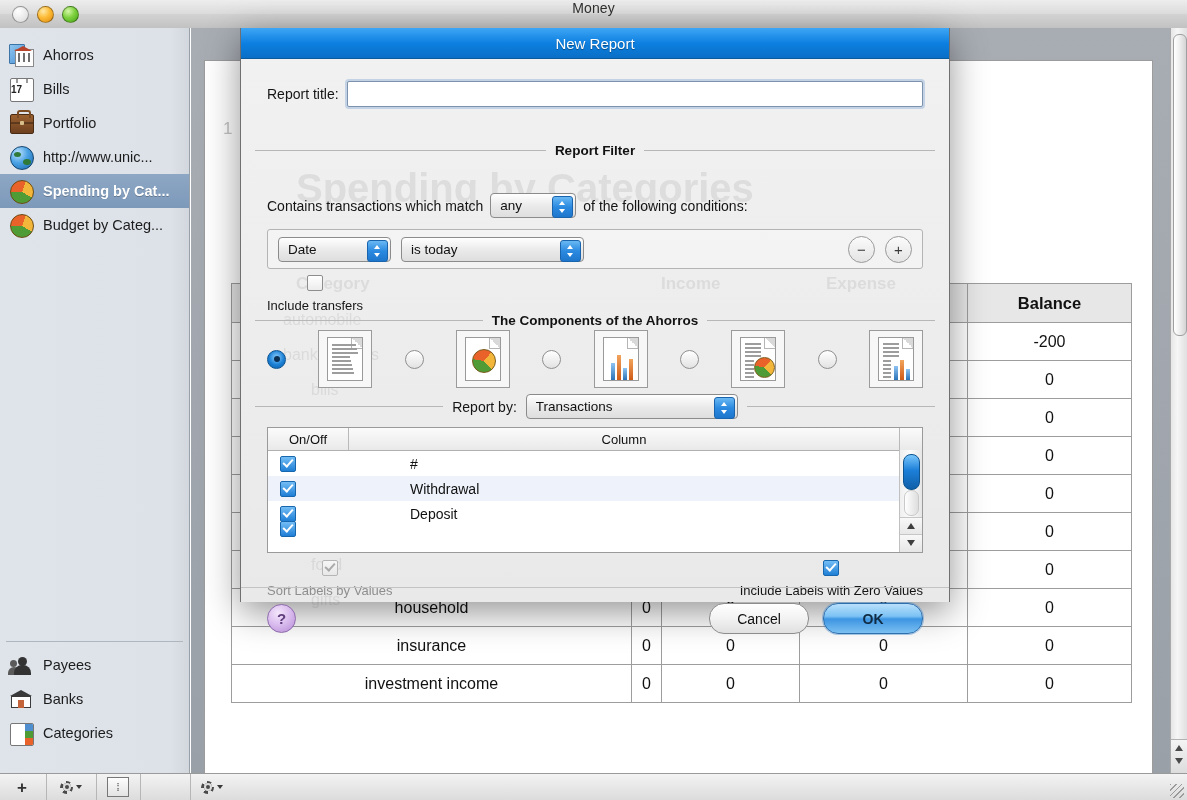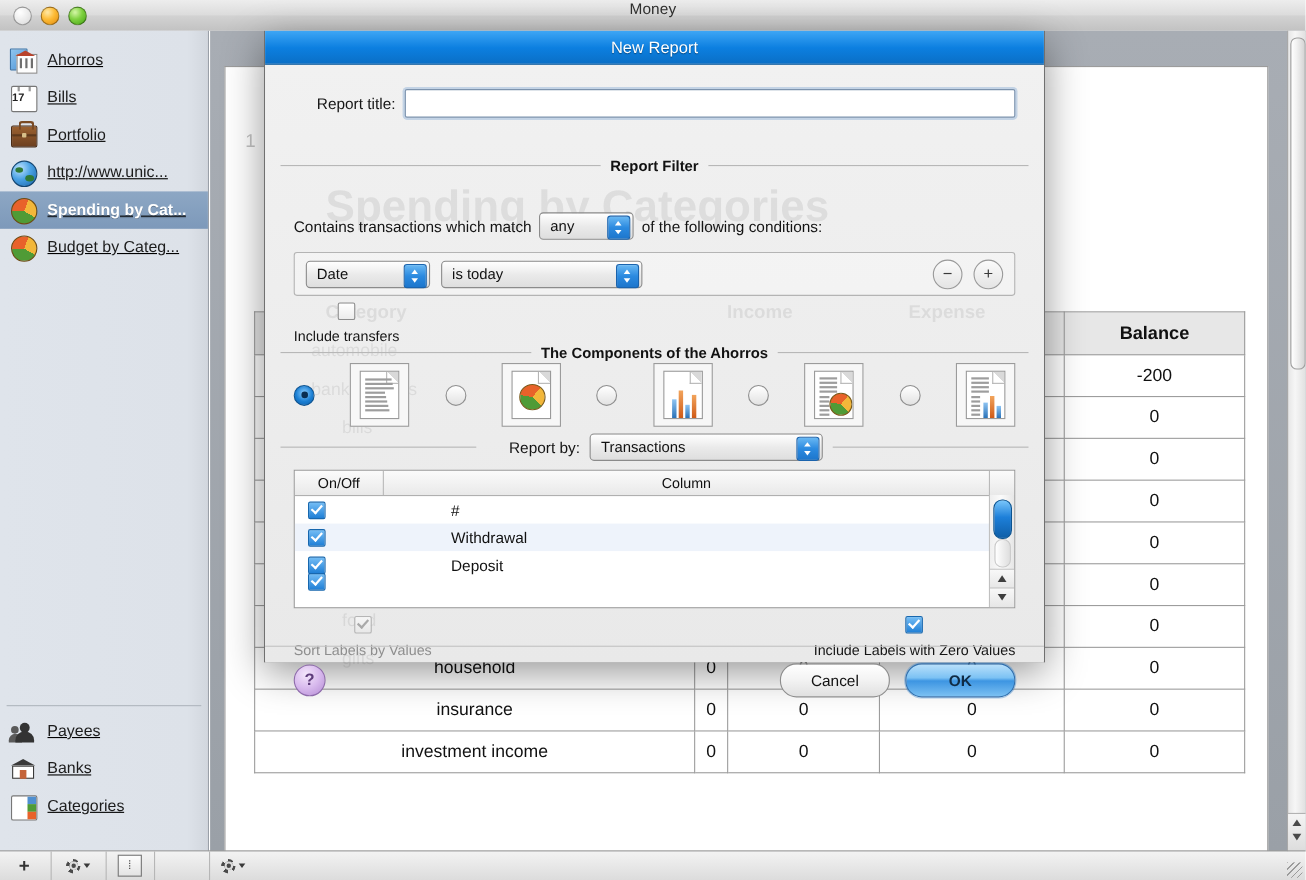--- a/index.html
+++ b/index.html
@@ -30,21 +30,21 @@
   
   .sidebar{
     position:absolute;left:0;top:28px;width:190px;height:746px;
     background:linear-gradient(to right,#dfe4eb 0%,#dde2e9 90%,#d2d7de 100%);
     border-right:1px solid #9aa0a8;
     box-sizing:border-box;
   }
   .sb-list{position:absolute;left:0;top:10px;width:189px;}
   .sb-item{
     height:34px;display:flex;align-items:center;gap:9px;
-    padding-left:8px;box-sizing:border-box;cursor:default;text-decoration:underline;
+    padding-left:8px;box-sizing:border-box;cursor:default;
   }
   .sb-item.sel{background:linear-gradient(to bottom,#8da7c4 0%,#7d99ba 100%);}
   .sb-item.sel .sb-label{color:#ffffff;font-weight:bold;text-shadow:0 1px 0 rgba(0,0,0,.25);}
   .sb-label{font-size:14.5px;color:#1c1c1c;white-space:nowrap;overflow:hidden;}
   .sb-ico{width:26px;height:26px;flex:0 0 26px;position:relative;}
 
   
   .ic-bank{position:absolute;inset:0;}
   .ic-bank .pg{position:absolute;left:1px;top:2px;width:14px;height:18px;background:linear-gradient(135deg,#8fc5ef,#4d94d6);border:1px solid #3c74a8;border-radius:1px;}
   .ic-bank .bd{position:absolute;left:7px;top:7px;width:17px;height:16px;background:#fdfdfd;border:1px solid #8a8a8a;}
@@ -163,21 +163,21 @@
   .dlg-title{
     height:30px;background:linear-gradient(to bottom,#3ea6f5 0%,#0c7fe0 52%,#0a6fc6 100%);
     display:flex;align-items:center;justify-content:center;
     border-bottom:1px solid #0a5a9e;
   }
   .dlg-title span{font-size:15px;font-weight:normal;color:#fff;text-shadow:0 1px 1px rgba(0,0,0,.4);}
   .dlg-body{position:relative;height:543px;
     background:linear-gradient(to bottom,#f1f1f1,#e9e9e9);}
 
   .row-title{position:absolute;left:0;right:0;top:22px;display:flex;align-items:center;gap:8px;padding:0 26px;box-sizing:border-box;}
-  .lbl{font-size:14px;color:#151515;margin-left:21px;}
+  .lbl{font-size:14px;color:#151515;}
   .txtfield{
     flex:1;height:26px;background:#fff;border:1px solid #7d93ad;border-radius:2px;
     box-shadow:0 0 0 2px rgba(140,175,215,.45);
     font-size:13px;padding:0 5px;box-sizing:border-box;outline:none;
   }
 
   .grp{position:absolute;left:14px;right:14px;display:flex;align-items:center;gap:9px;}
   .grp .gline{flex:1;height:1px;background:#b7b7b7;}
   .grp .gtxt{font-size:13.5px;font-weight:bold;color:#121212;white-space:nowrap;}
 

